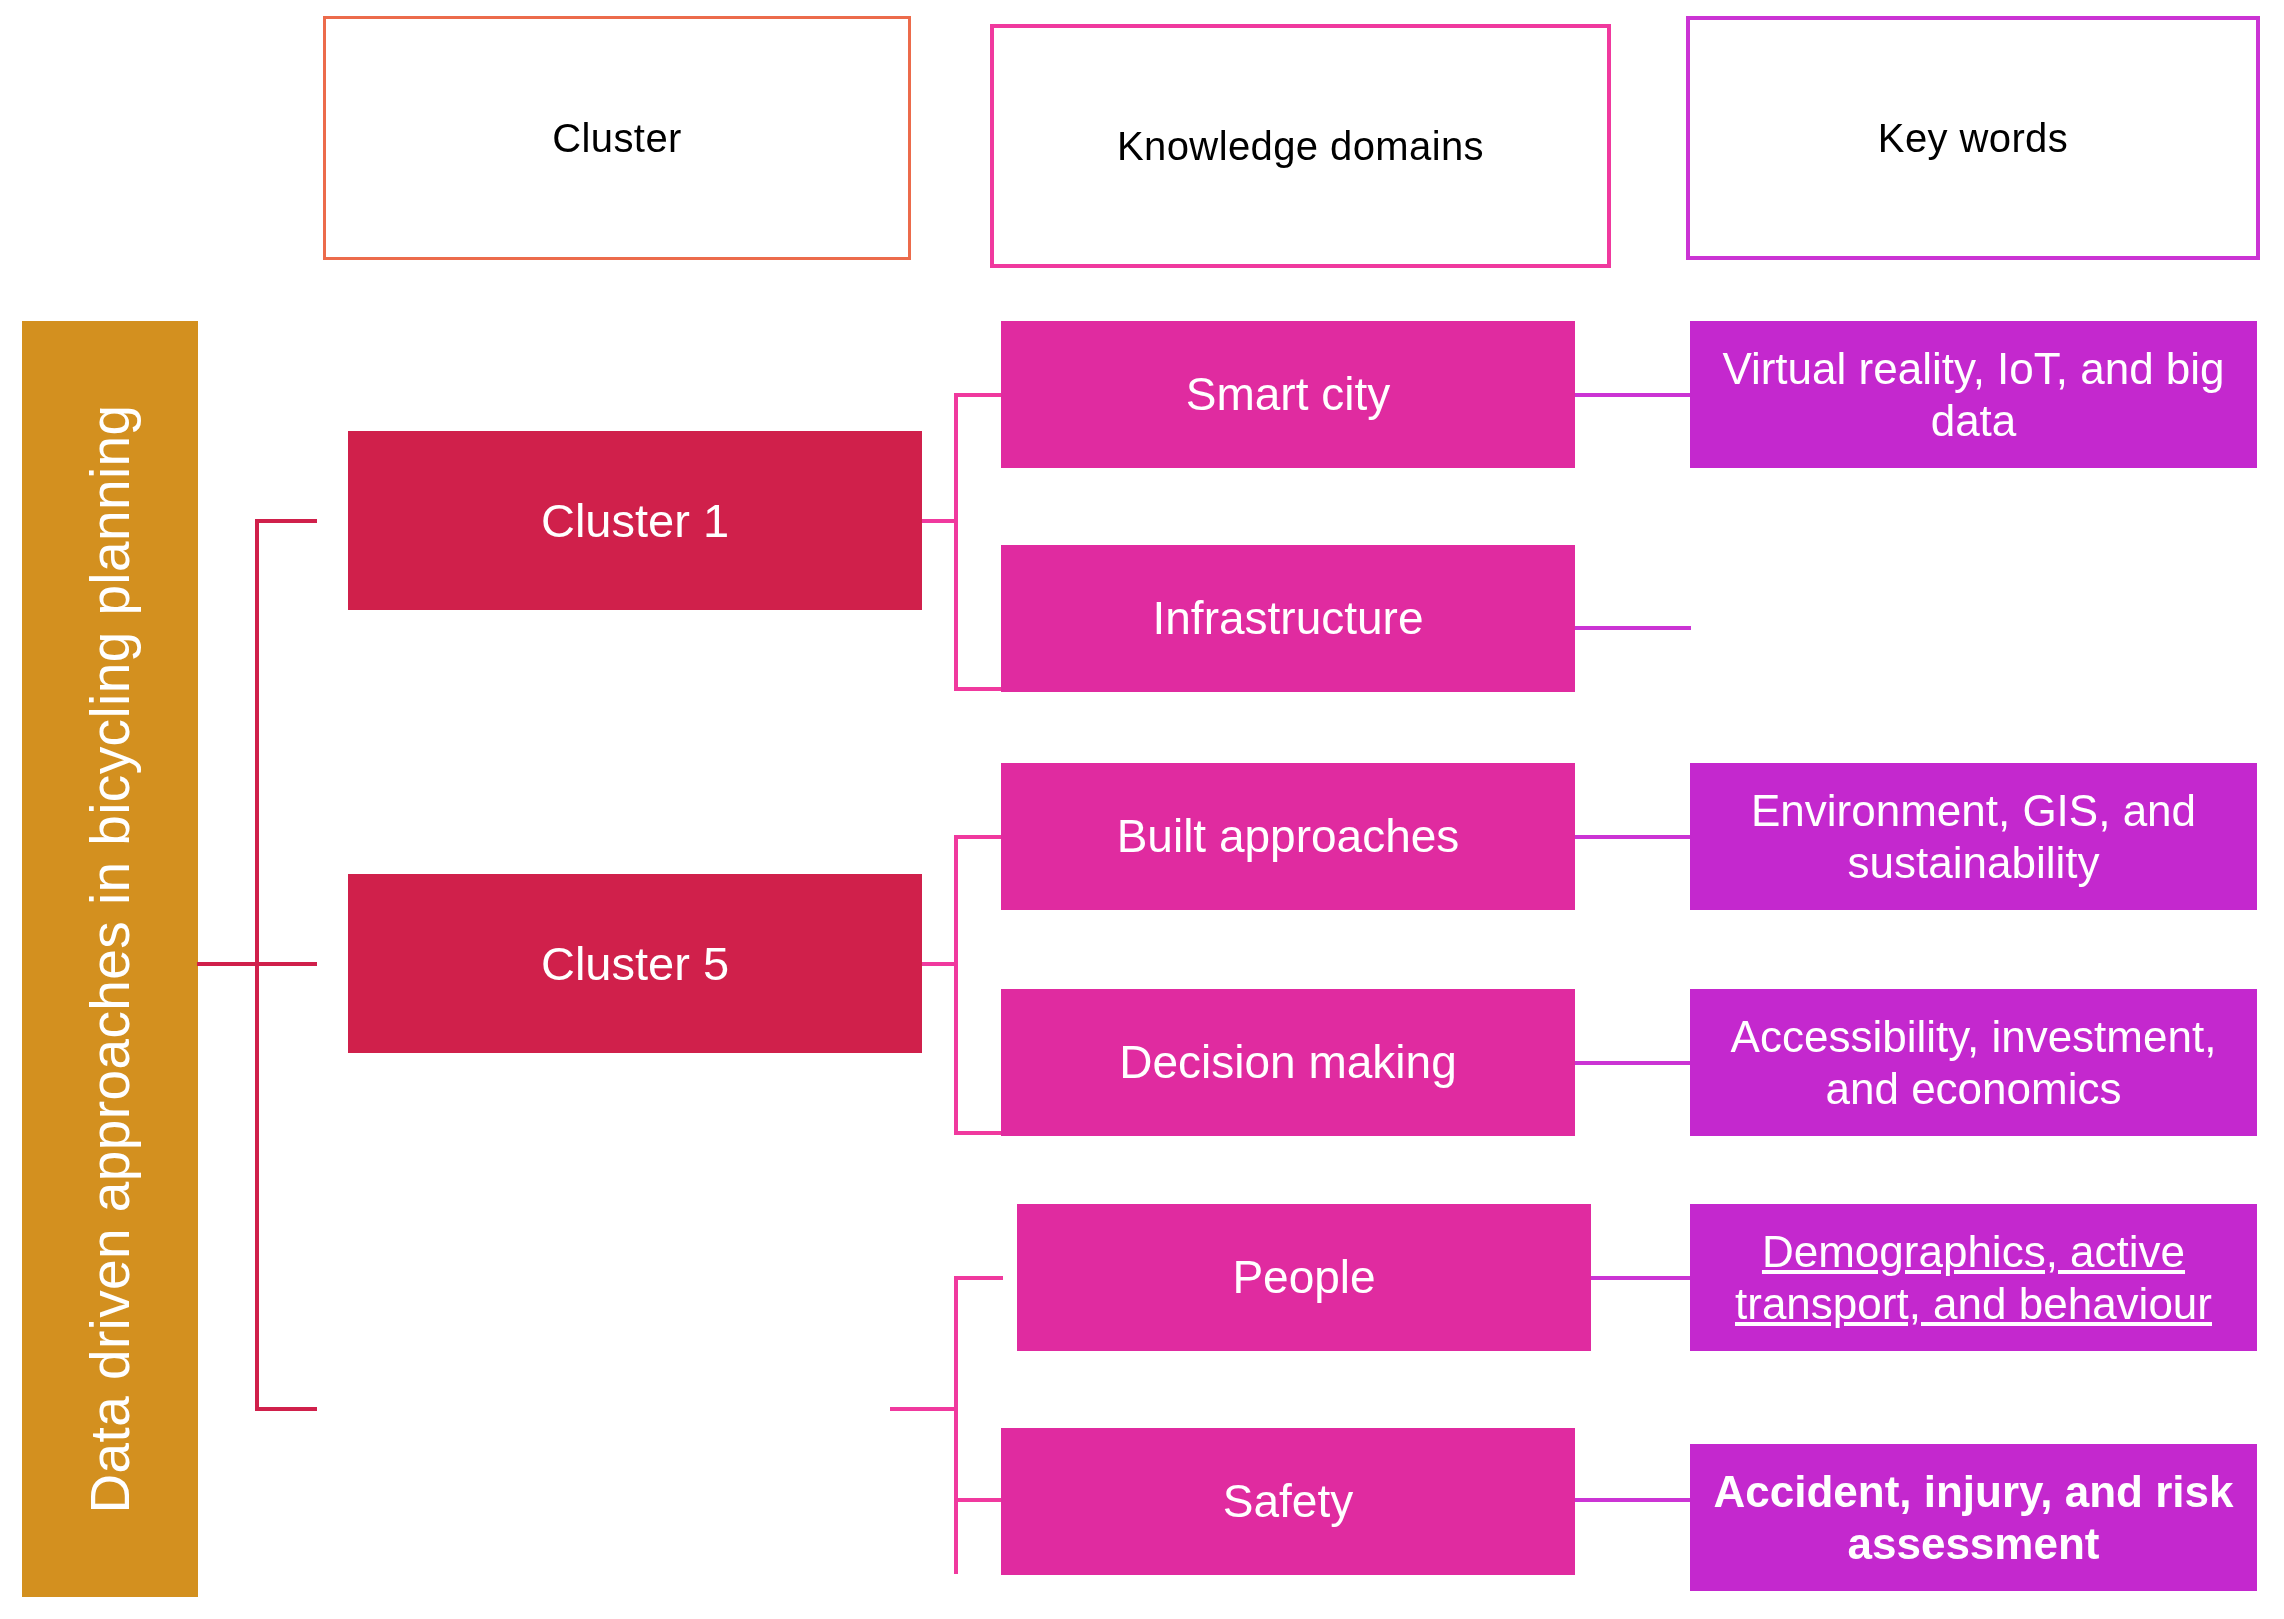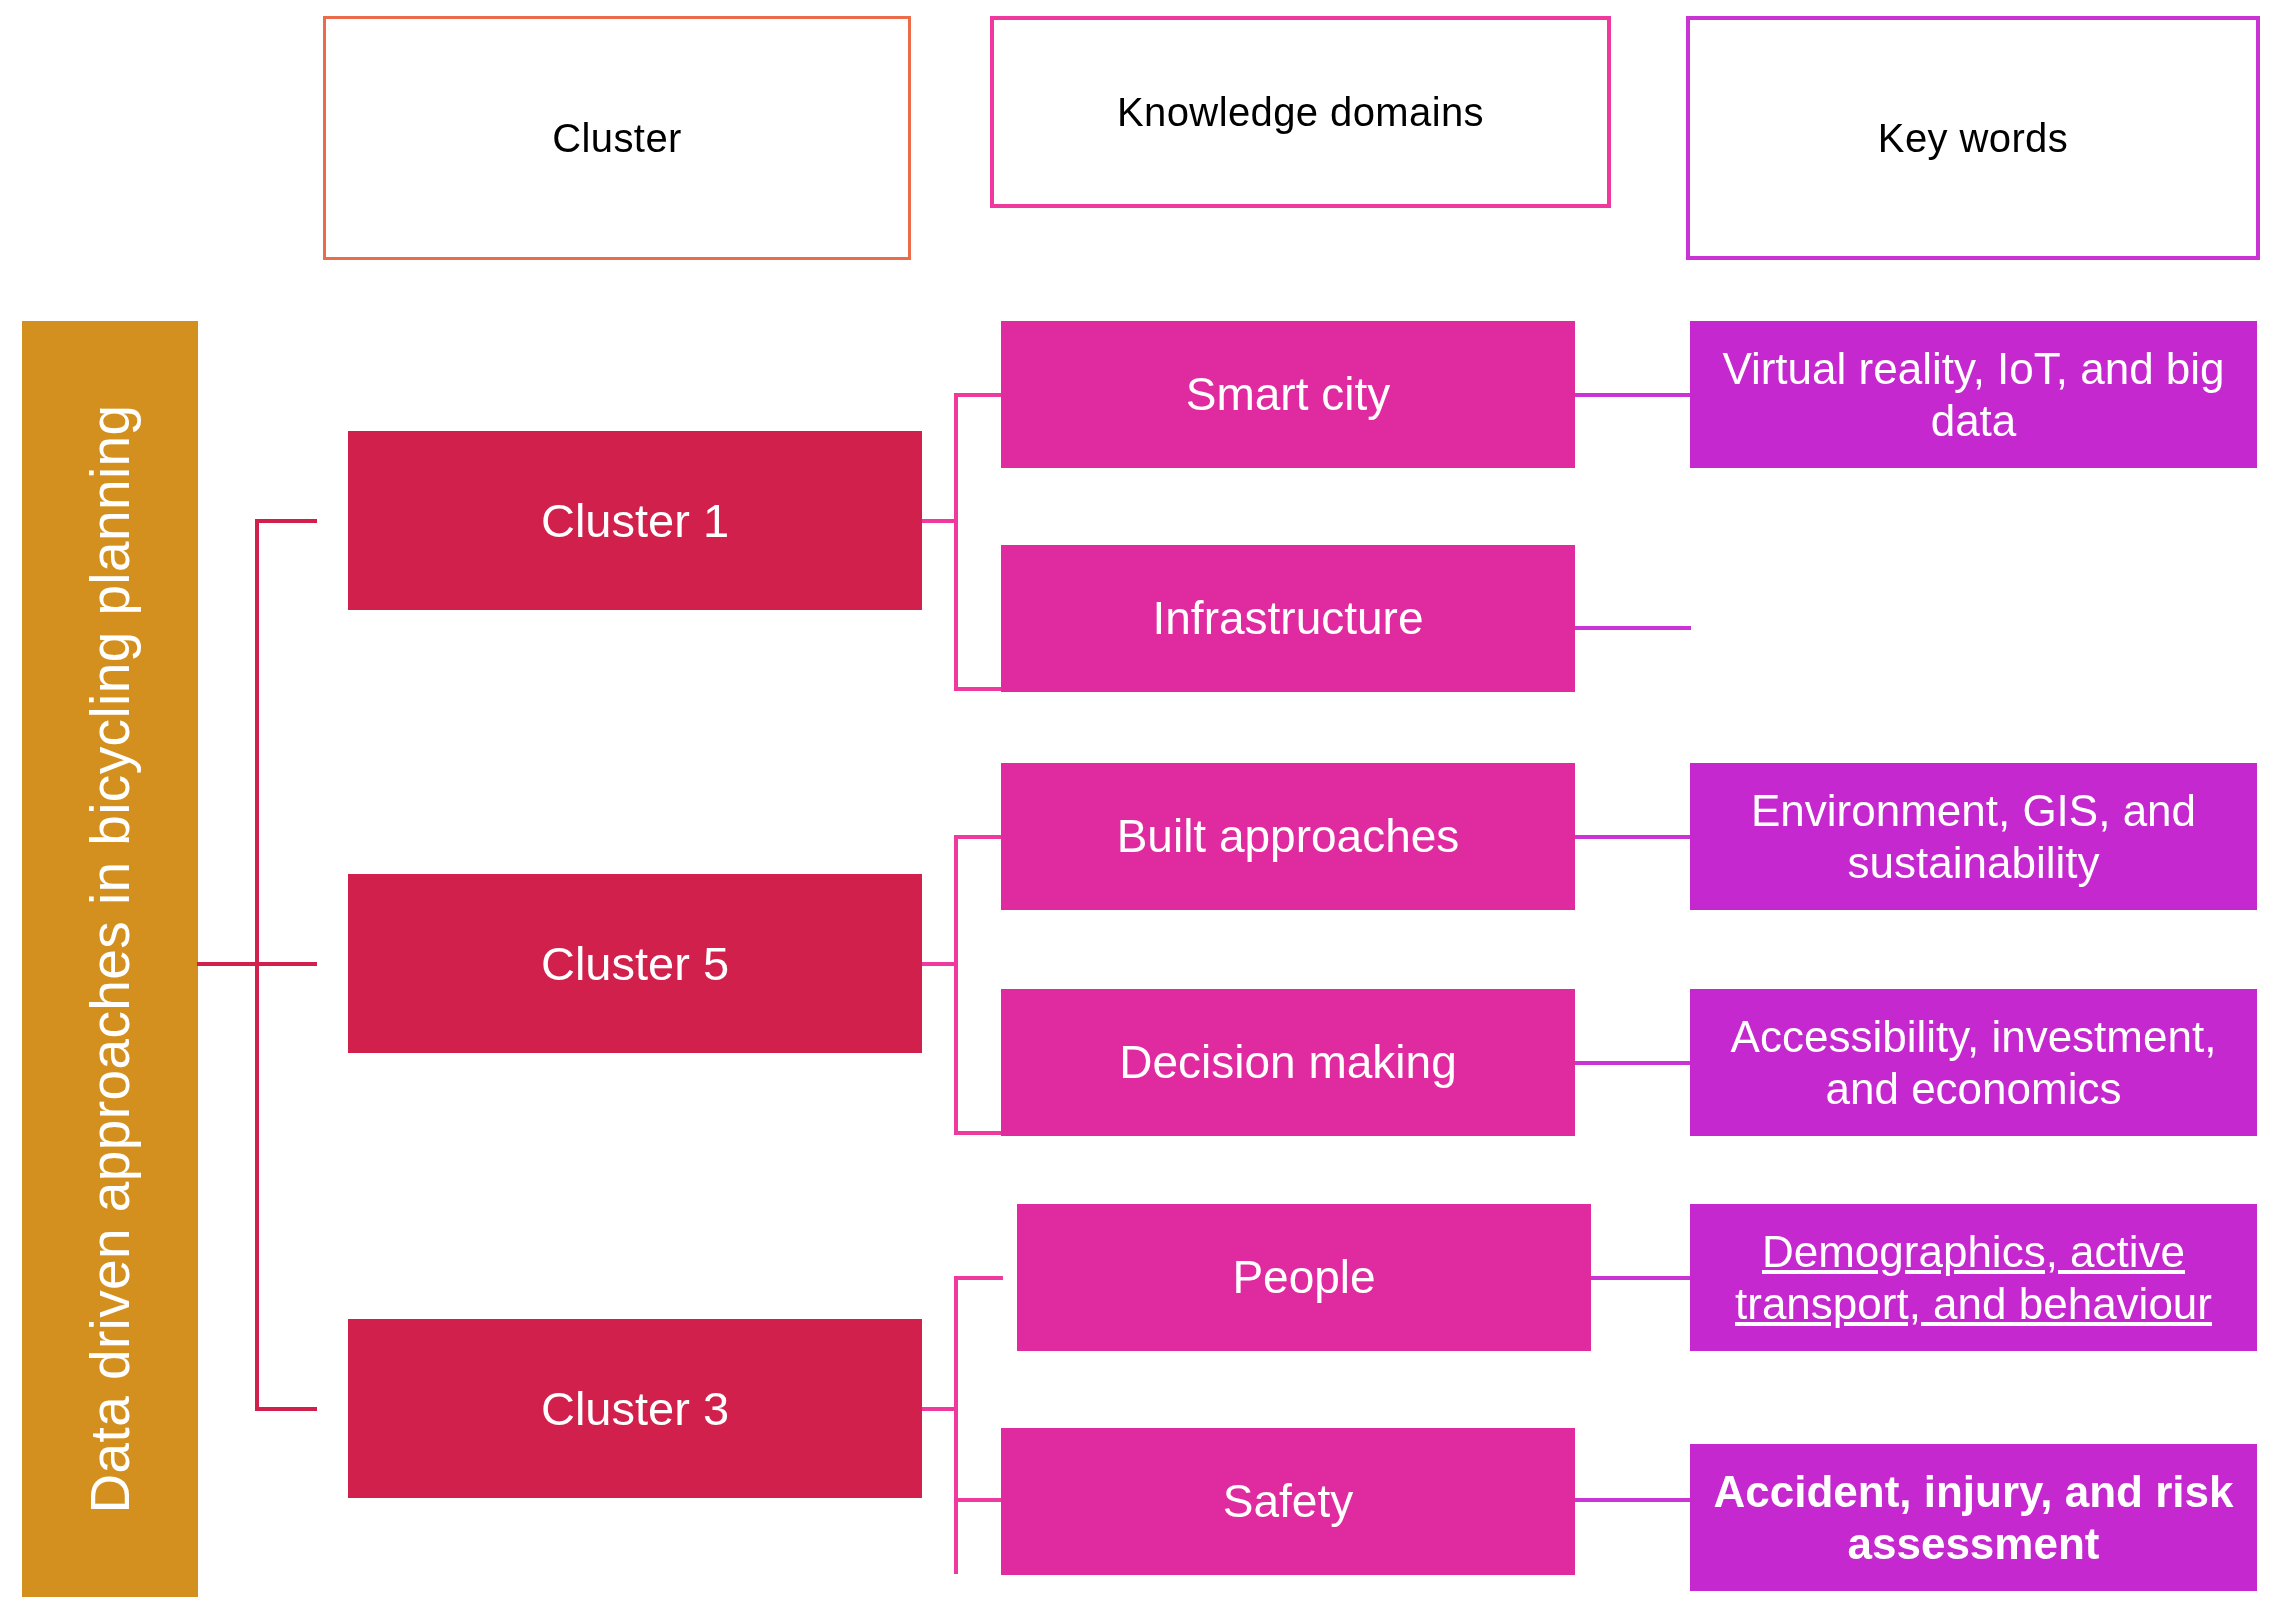--- a/index.html
+++ b/index.html
@@ -26,21 +26,21 @@
     display: flex;
     align-items: center;
     justify-content: center;
     color: #000000;
     font-size: 40px;
     font-weight: 400;
     letter-spacing: 0.4px;
     line-height: 1.1;
   }
   #hdr-cluster   { left: 323px;  top: 16px;  width: 588px;  height: 244px; border: 3.6px solid #EC6B4B; }
-  #hdr-domains   { left: 990px; top: 16px;  width: 621px;  height: 192px; border: 4.3px solid #F0399E; }
+  #hdr-domains   { left: 990px; top: 24px;  width: 621px;  height: 244px; border: 4.3px solid #F0399E; }
   #hdr-keywords  { left: 1686px; top: 16px;  width: 574px;  height: 244px; border: 4.3px solid #CB34D4; }
 
   
   #title-bar {
     position: absolute;
     left: 21.5px;
     top: 321px;
     width: 176px;
     height: 1276px;
     background: #D3901F;
@@ -170,23 +170,20 @@
   <div class="ln ln-h purp" style="left:1575px; top:1061px; width:116px;"></div>
   <div class="ln ln-h purp" style="left:1575px; top:1276px; width:116px;"></div>
   <div class="ln ln-h purp" style="left:1575px; top:1498px; width:116px;"></div>
 
   <div class="box cluster-box" id="cluster-1">
     <span>Cluster 1</span>
   </div>
   <div class="box cluster-box" id="cluster-2">
     <span>Cluster 5</span>
   </div>
-  <div class="box cluster-box" id="cluster-3">
-    <span>Cluster 3</span>
-  </div>
 
   <div class="box domain-box" id="domain-0">
     <span>Smart city</span>
   </div>
   <div class="box domain-box" id="domain-1">
     <span>Infrastructure</span>
   </div>
   <div class="box domain-box" id="domain-2">
     <span>Built approaches</span>
   </div>

